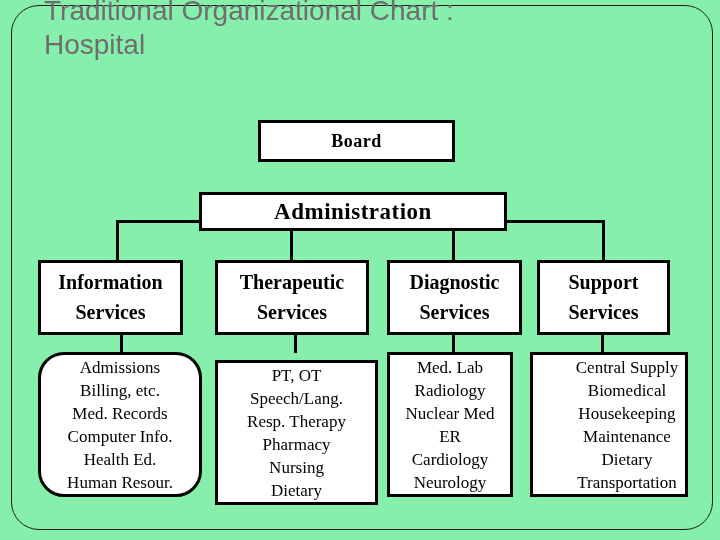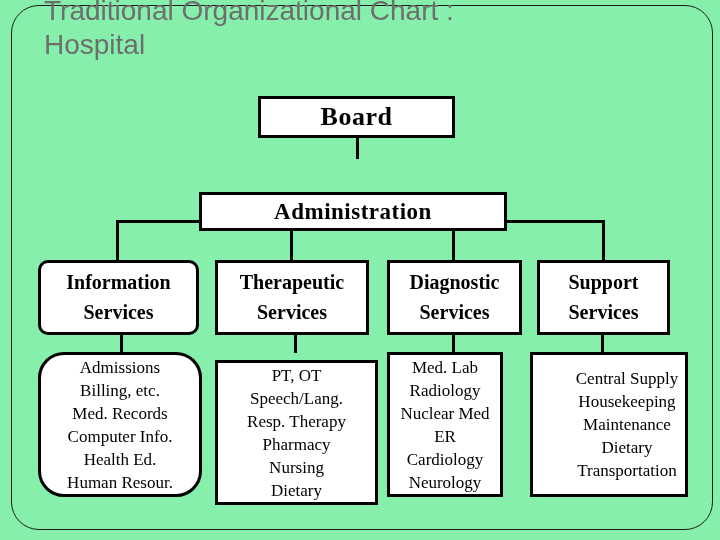--- a/index.html
+++ b/index.html
@@ -37,22 +37,23 @@
     box-sizing: border-box;
     display: flex;
     align-items: center;
     justify-content: center;
     text-align: center;
     color: #000000;
     z-index: 3;
   }
   .node.top-level {
     font-weight: bold;
-    font-size: 26px;
+    font-size: 18px;
     letter-spacing: 0.5px;
+    margin-top: 24px;
   }
   .node.admin-level {
     font-weight: bold;
     font-size: 23px;
     letter-spacing: 0.5px;
     margin-top: 35px;
   }
   .node.dept-header {
     flex-direction: column;
     justify-content: space-evenly;
@@ -68,28 +69,28 @@
   }
   .connector {
     position: absolute;
     background: #000000;
     z-index: 1;
   }
   
   #box-board  { left: 258px; top:  96px; width: 197px; height: 42px; }
   #box-admin  { left: 199px; top: 157px; width: 308px; height: 39px; }
 
-  #hdr-info   { left:  38px; top: 260px; width: 161px; height: 75px; border-radius: 10px; }
+  #hdr-info   { left:  38px; top: 260px; width: 145px; height: 75px; }
   #hdr-ther   { left: 215px; top: 260px; width: 154px; height: 75px; }
   #hdr-diag   { left: 387px; top: 260px; width: 135px; height: 75px; }
   #hdr-supp   { left: 537px; top: 260px; width: 133px; height: 75px; }
 
   #list-info  { left:  38px; top: 352px; width: 164px; height: 145px; border-radius: 26px; }
   #list-ther  { left: 215px; top: 360px; width: 163px; height: 145px; }
-  #list-diag  { left: 387px; top: 352px; width: 116px; height: 145px; }
+  #list-diag  { left: 387px; top: 352px; width: 126px; height: 145px; }
   #list-supp  { left: 530px; top: 352px; width: 158px; height: 145px; padding-left: 36px; }
 
   #conn-board-admin { left: 356px; top: 136px; width: 3px; height: 23px; }
   #conn-admin-down  { left: 356px; top: 194px; width: 3px; height: 28px; }
   #conn-hline       { left: 116px; top: 220px; width: 489px; height: 3px; }
   #conn-drop-info   { left: 116px; top: 221px; width: 3px; height: 40px; }
   #conn-drop-ther   { left: 290px; top: 221px; width: 3px; height: 40px; }
   #conn-drop-diag   { left: 452px; top: 221px; width: 3px; height: 40px; }
   #conn-drop-supp   { left: 602px; top: 221px; width: 3px; height: 40px; }
   #conn-info-list   { left: 120px; top: 333px; width: 3px; height: 20px; }
@@ -165,19 +166,20 @@
   <div class="node dept-list" id="list-diag">
     <div>Med. Lab</div>
     <div>Radiology</div>
     <div>Nuclear Med</div>
     <div>ER</div>
     <div>Cardiology</div>
     <div>Neurology</div>
   </div>
   <div class="node dept-list" id="list-supp">
     <div>Central Supply</div>
+    <div>Biomedical</div>
     <div>Housekeeping</div>
     <div>Maintenance</div>
     <div>Dietary</div>
     <div>Transportation</div>
   </div>
 
 </div>
 
 </body></html>

